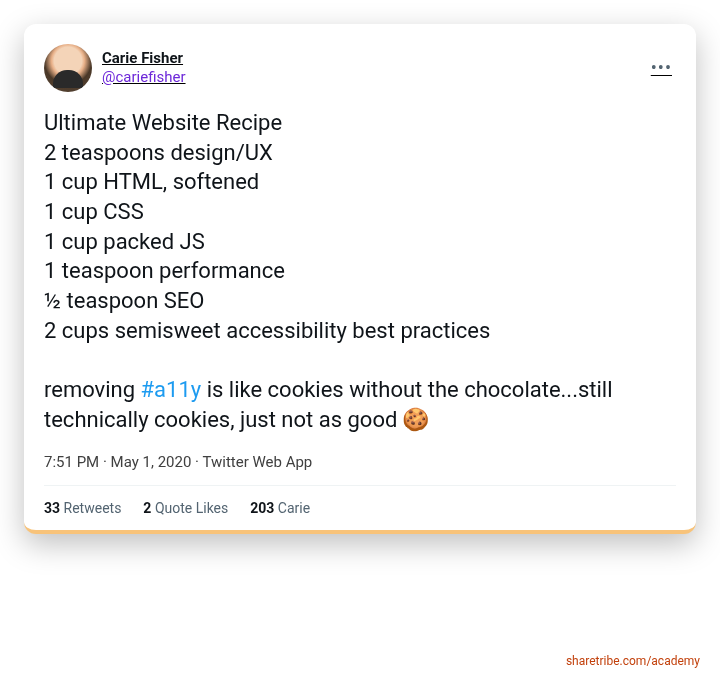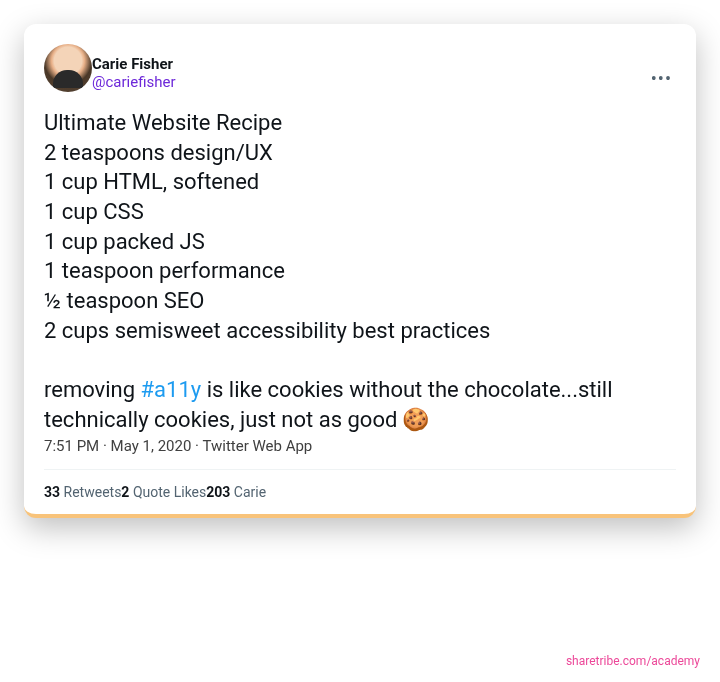--- a/index.html
+++ b/index.html
@@ -14,22 +14,24 @@
     .tweet-card {
       background: #fff;
       border-radius: 12px;
       box-shadow: 0 10px 30px rgba(0,0,0,0.25);
       padding: 20px 20px 14px 20px;
       border-bottom: 4px solid #f8c37a;
       position: relative;
     }
     .tweet-header {
       display: flex;
-      align-items: flex-end;
+      align-items: center;
+      gap: 10px;
       margin-bottom: 16px;
+      text-decoration: underline;
     }
     .avatar {
       width: 48px;
       height: 48px;
       border-radius: 50%;
       background: radial-gradient(circle at 50% 35%, #f4d4b8 0%, #f4d4b8 35%, #e8b088 42%, #4a3828 60%, #5a4838 100%);
       flex-shrink: 0;
       position: relative;
       overflow: hidden;
     }
@@ -64,54 +66,55 @@
       font-size: 18px;
       letter-spacing: 1px;
       line-height: 1;
       padding: 4px;
       cursor: pointer;
     }
     .tweet-body {
       font-size: 22px;
       line-height: 1.35;
       color: #0f1419;
-      margin-bottom: 2px;
+      margin-bottom: 18px;
       white-space: pre-wrap;
     }
     .hashtag {
       color: #1d9bf0;
     }
     .cookie {
       font-size: 22px;
     }
     .meta-line {
       font-size: 15px;
       color: #404040;
       margin-bottom: 14px;
     }
     .divider {
       height: 1px;
       background: #eff3f4;
       margin-bottom: 14px;
     }
     .stats {
       display: flex;
+      gap: 22px;
       font-size: 14px;
       color: #536471;
     }
     .stats .count {
       font-weight: 700;
       color: #0f1419;
     }
     .attribution {
       position: absolute;
       bottom: 14px;
       right: 20px;
       font-size: 12px;
-      color: #ec4899;
+      color: #c2410c;
     }
   </style>
 </head>
 <body>
 
 <div class="tweet-card">
   <div class="tweet-header">
     <div class="avatar"></div>
     <div class="name-block">
       <span class="display-name">Carie Fisher</span>

